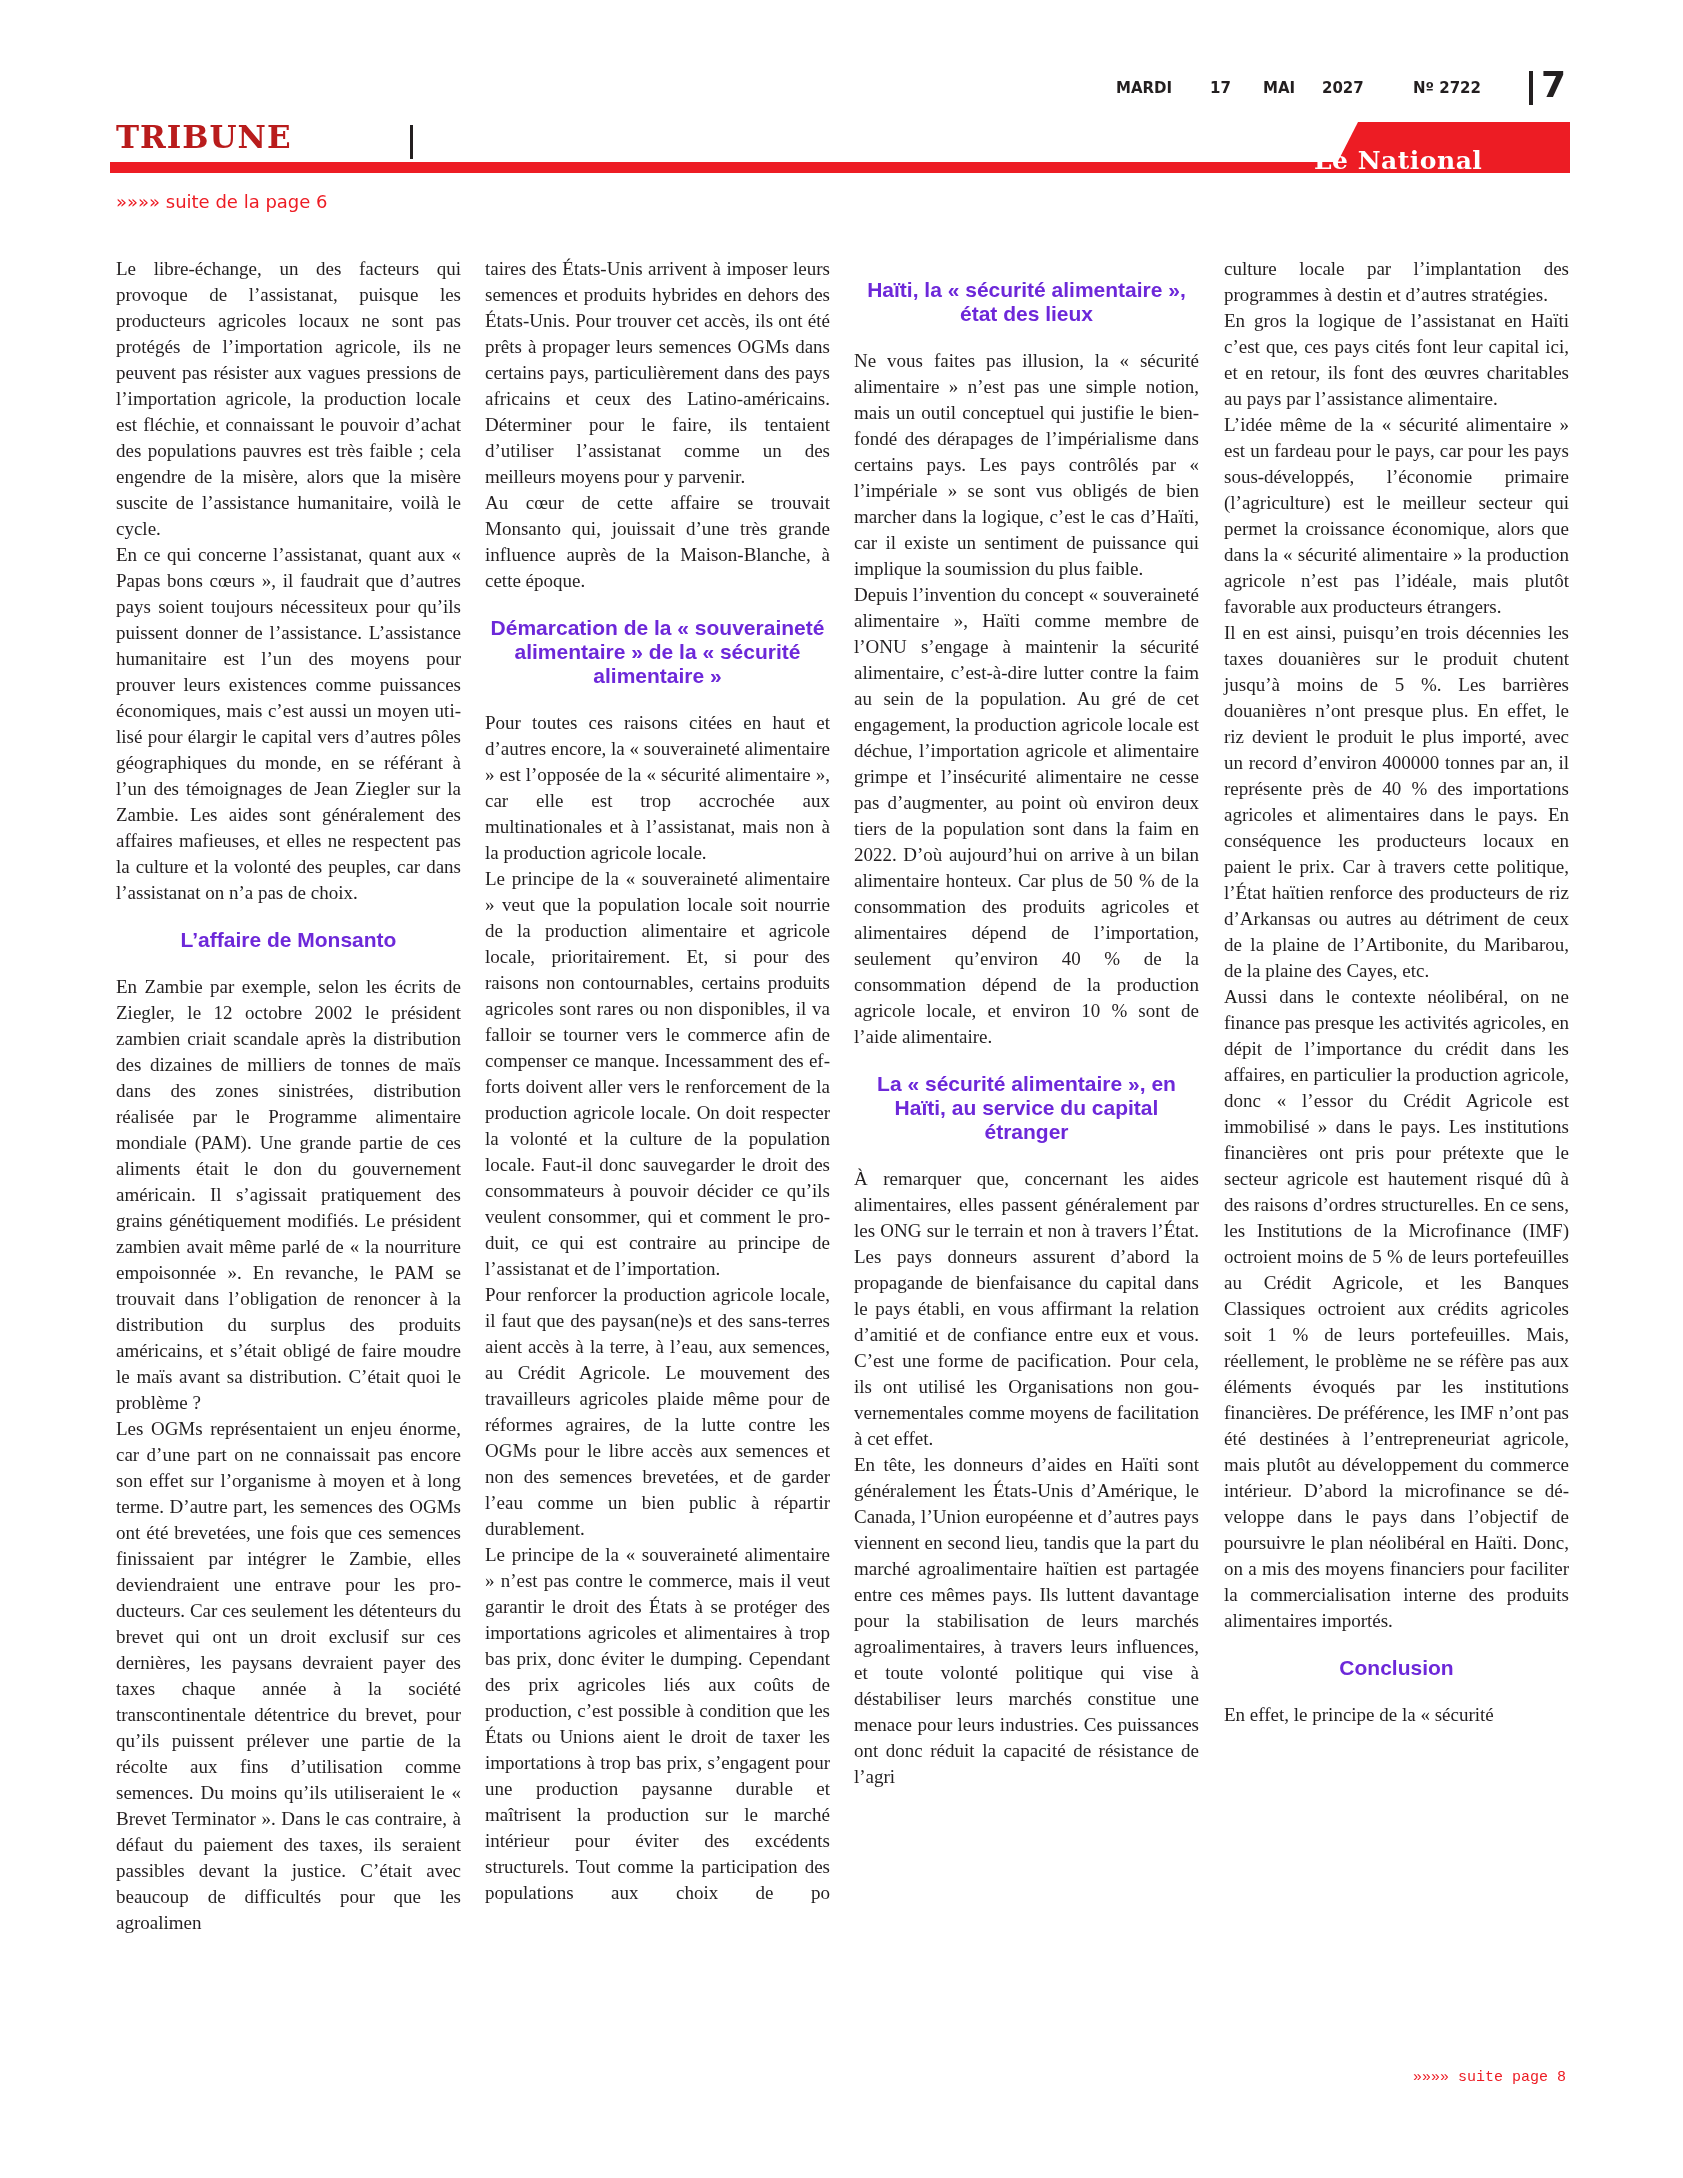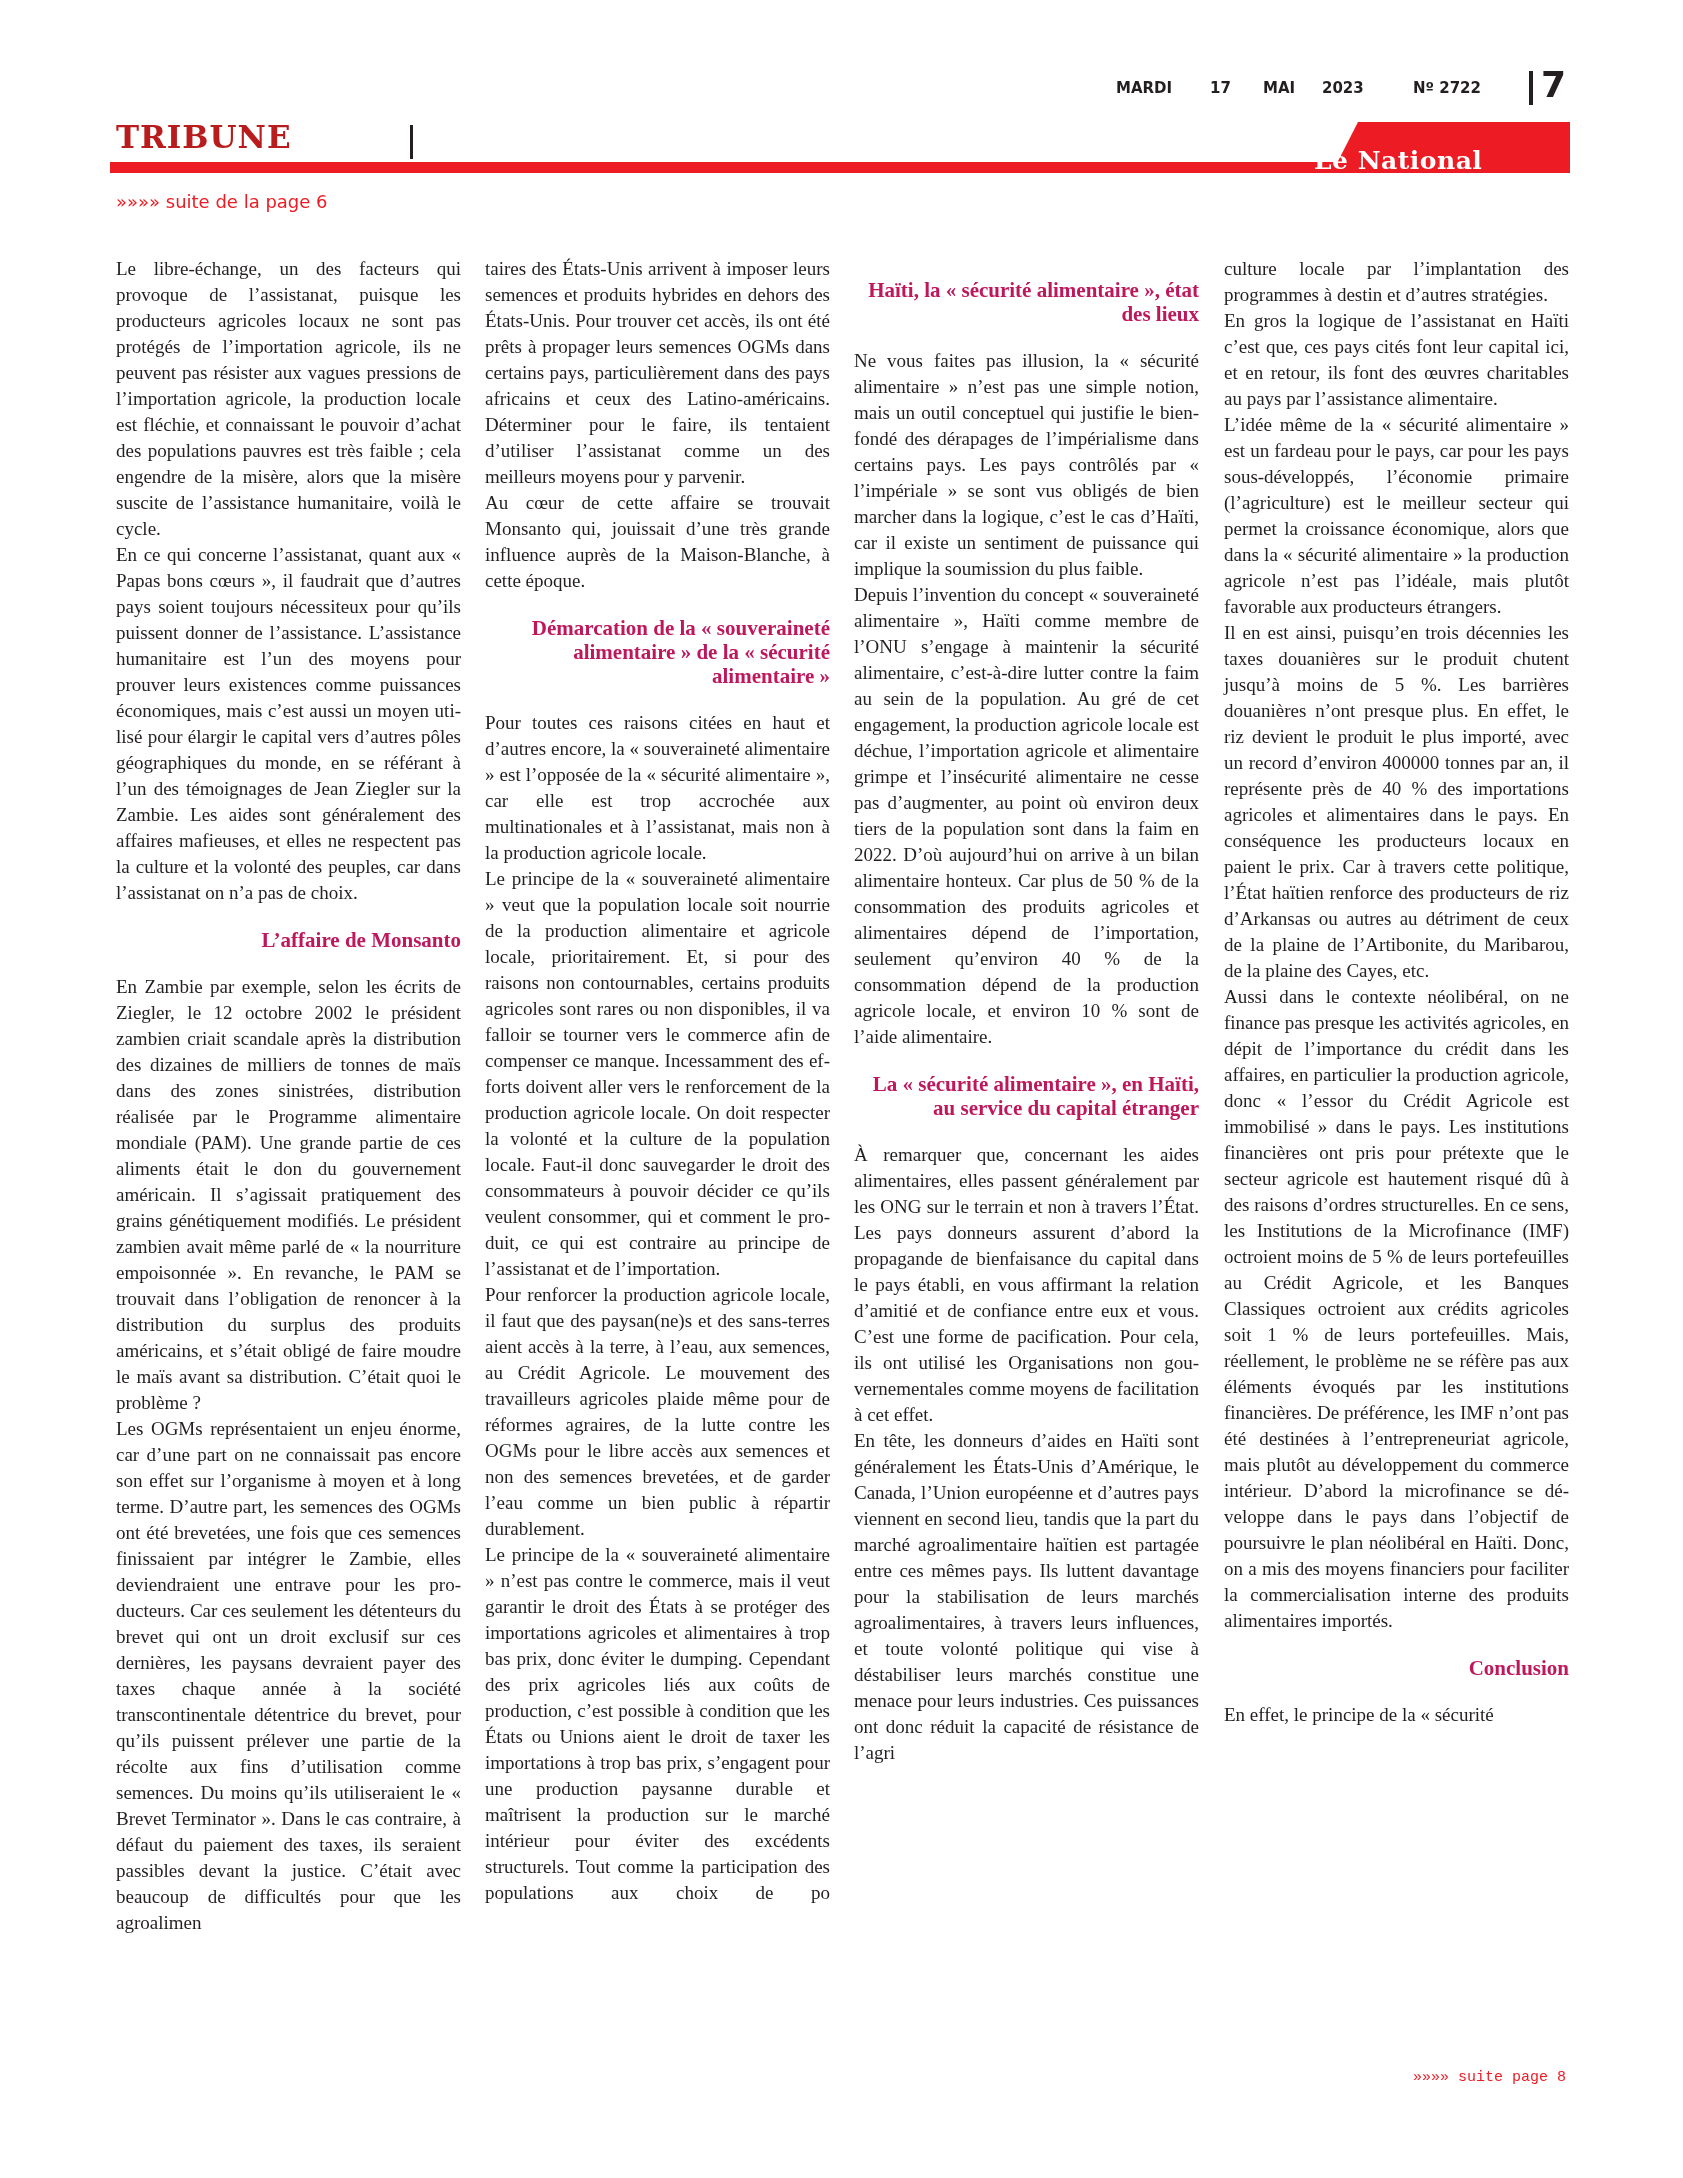--- a/index.html
+++ b/index.html
@@ -27,35 +27,35 @@
   .jump-top { position: absolute; left: 116px; top: 191px; font-family: "DejaVu Sans", sans-serif; font-size: 18px; color: #ed1c24; }
   .jump-bottom { position: absolute; left: 1413px; top: 2069px; font-family: Liberation Mono, monospace; font-size: 15px; color: #ed1c24; }
 
   
   .col { position: absolute; top: 239px; width: 345px; font-family: "Liberation Serif", serif; font-size: 19px; line-height: 26px; text-align: justify; hyphens: manual; margin-top: 17px; }
   .c1 { left: 116px; }
   .c2 { left: 485px; }
   .c3 { left: 854px; }
   .c4 { left: 1224px; }
   .col p { margin: 0; }
-  .col h2 { font-family: Liberation Serif, serif; font-weight: bold; font-size: 21px; line-height: 24px; margin: 22px 0 22px 0; text-align: right; color: #be185d; }
+  .col h2 { font-family: Liberation Sans, sans-serif; font-weight: bold; font-size: 21px; line-height: 24px; margin: 22px 0 22px 0; text-align: center; color: #6d28d9; }
 </style>
 </head>
 <body>
 
 <div class="page">
 
   <div class="section-title">TRIBUNE</div>
   <div class="title-sep"></div>
 
   <div class="hdr-meta">
     <span class="m-day">MARDI</span>
     <span class="m-date">17</span>
     <span class="m-month">MAI</span>
-    <span class="m-year">2023</span>
+    <span class="m-year">2027</span>
     <span class="m-issue">Nº 2722</span>
   </div>
   <div class="pg-sep"></div>
   <div class="pg-num">7</div>
 
   <div class="red-bar"></div>
   <div class="brand-tab"></div>
   <div class="brand-name">Le National</div>
 
   <div class="jump-top">»»»» suite  de la  page  6</div>

